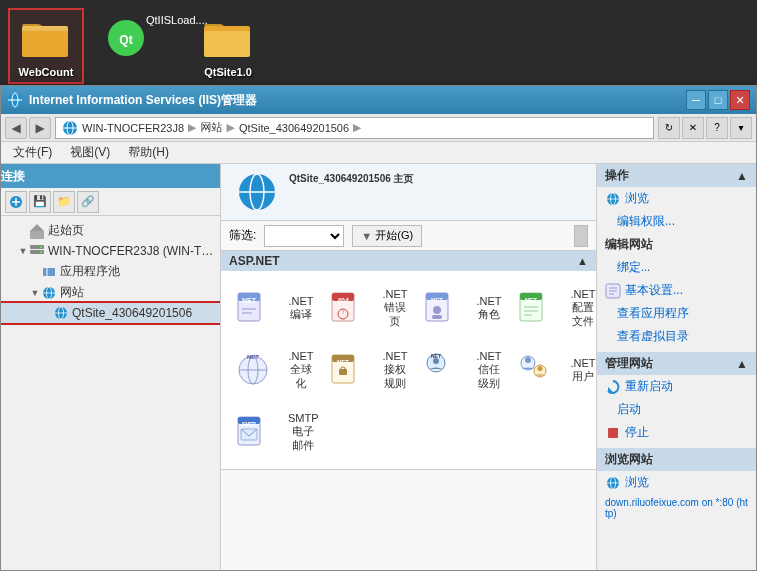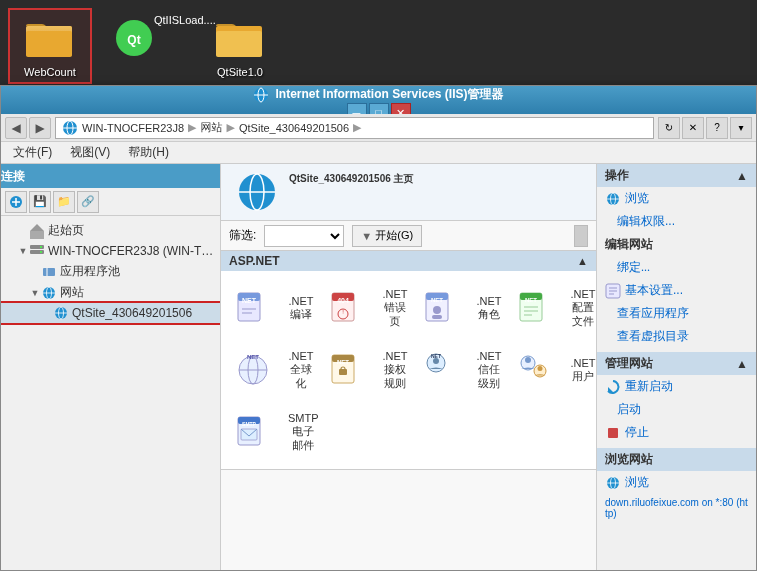--- a/index.html
+++ b/index.html
@@ -26,23 +26,24 @@
       display: flex;
       flex-direction: row;
       padding: 10px;
       gap: 20px;
     }
 
     .desktop-icon {
       display: flex;
       flex-direction: column;
       align-items: center;
-      width: 80px;
+      width: 72px;
       cursor: pointer;
       padding: 4px;
+      font-weight: bold;
     }
 
     .desktop-icon.selected {
       outline: 2px solid #cc3333;
       background: rgba(200,50,50,0.1);
     }
 
     .desktop-icon .icon-img {
       width: 48px;
       height: 48px;
@@ -83,21 +84,20 @@
     
     .title-bar {
       background: linear-gradient(to bottom, #4a9cc7, #2e7fad);
       color: white;
       height: 28px;
       display: flex;
       align-items: center;
       justify-content: space-between;
       padding: 0 6px;
       flex-shrink: 0;
-      flex-direction: column;
     }
 
     .title-bar-left {
       display: flex;
       align-items: center;
       gap: 6px;
     }
 
     .title-bar-text {
       font-size: 12px;

